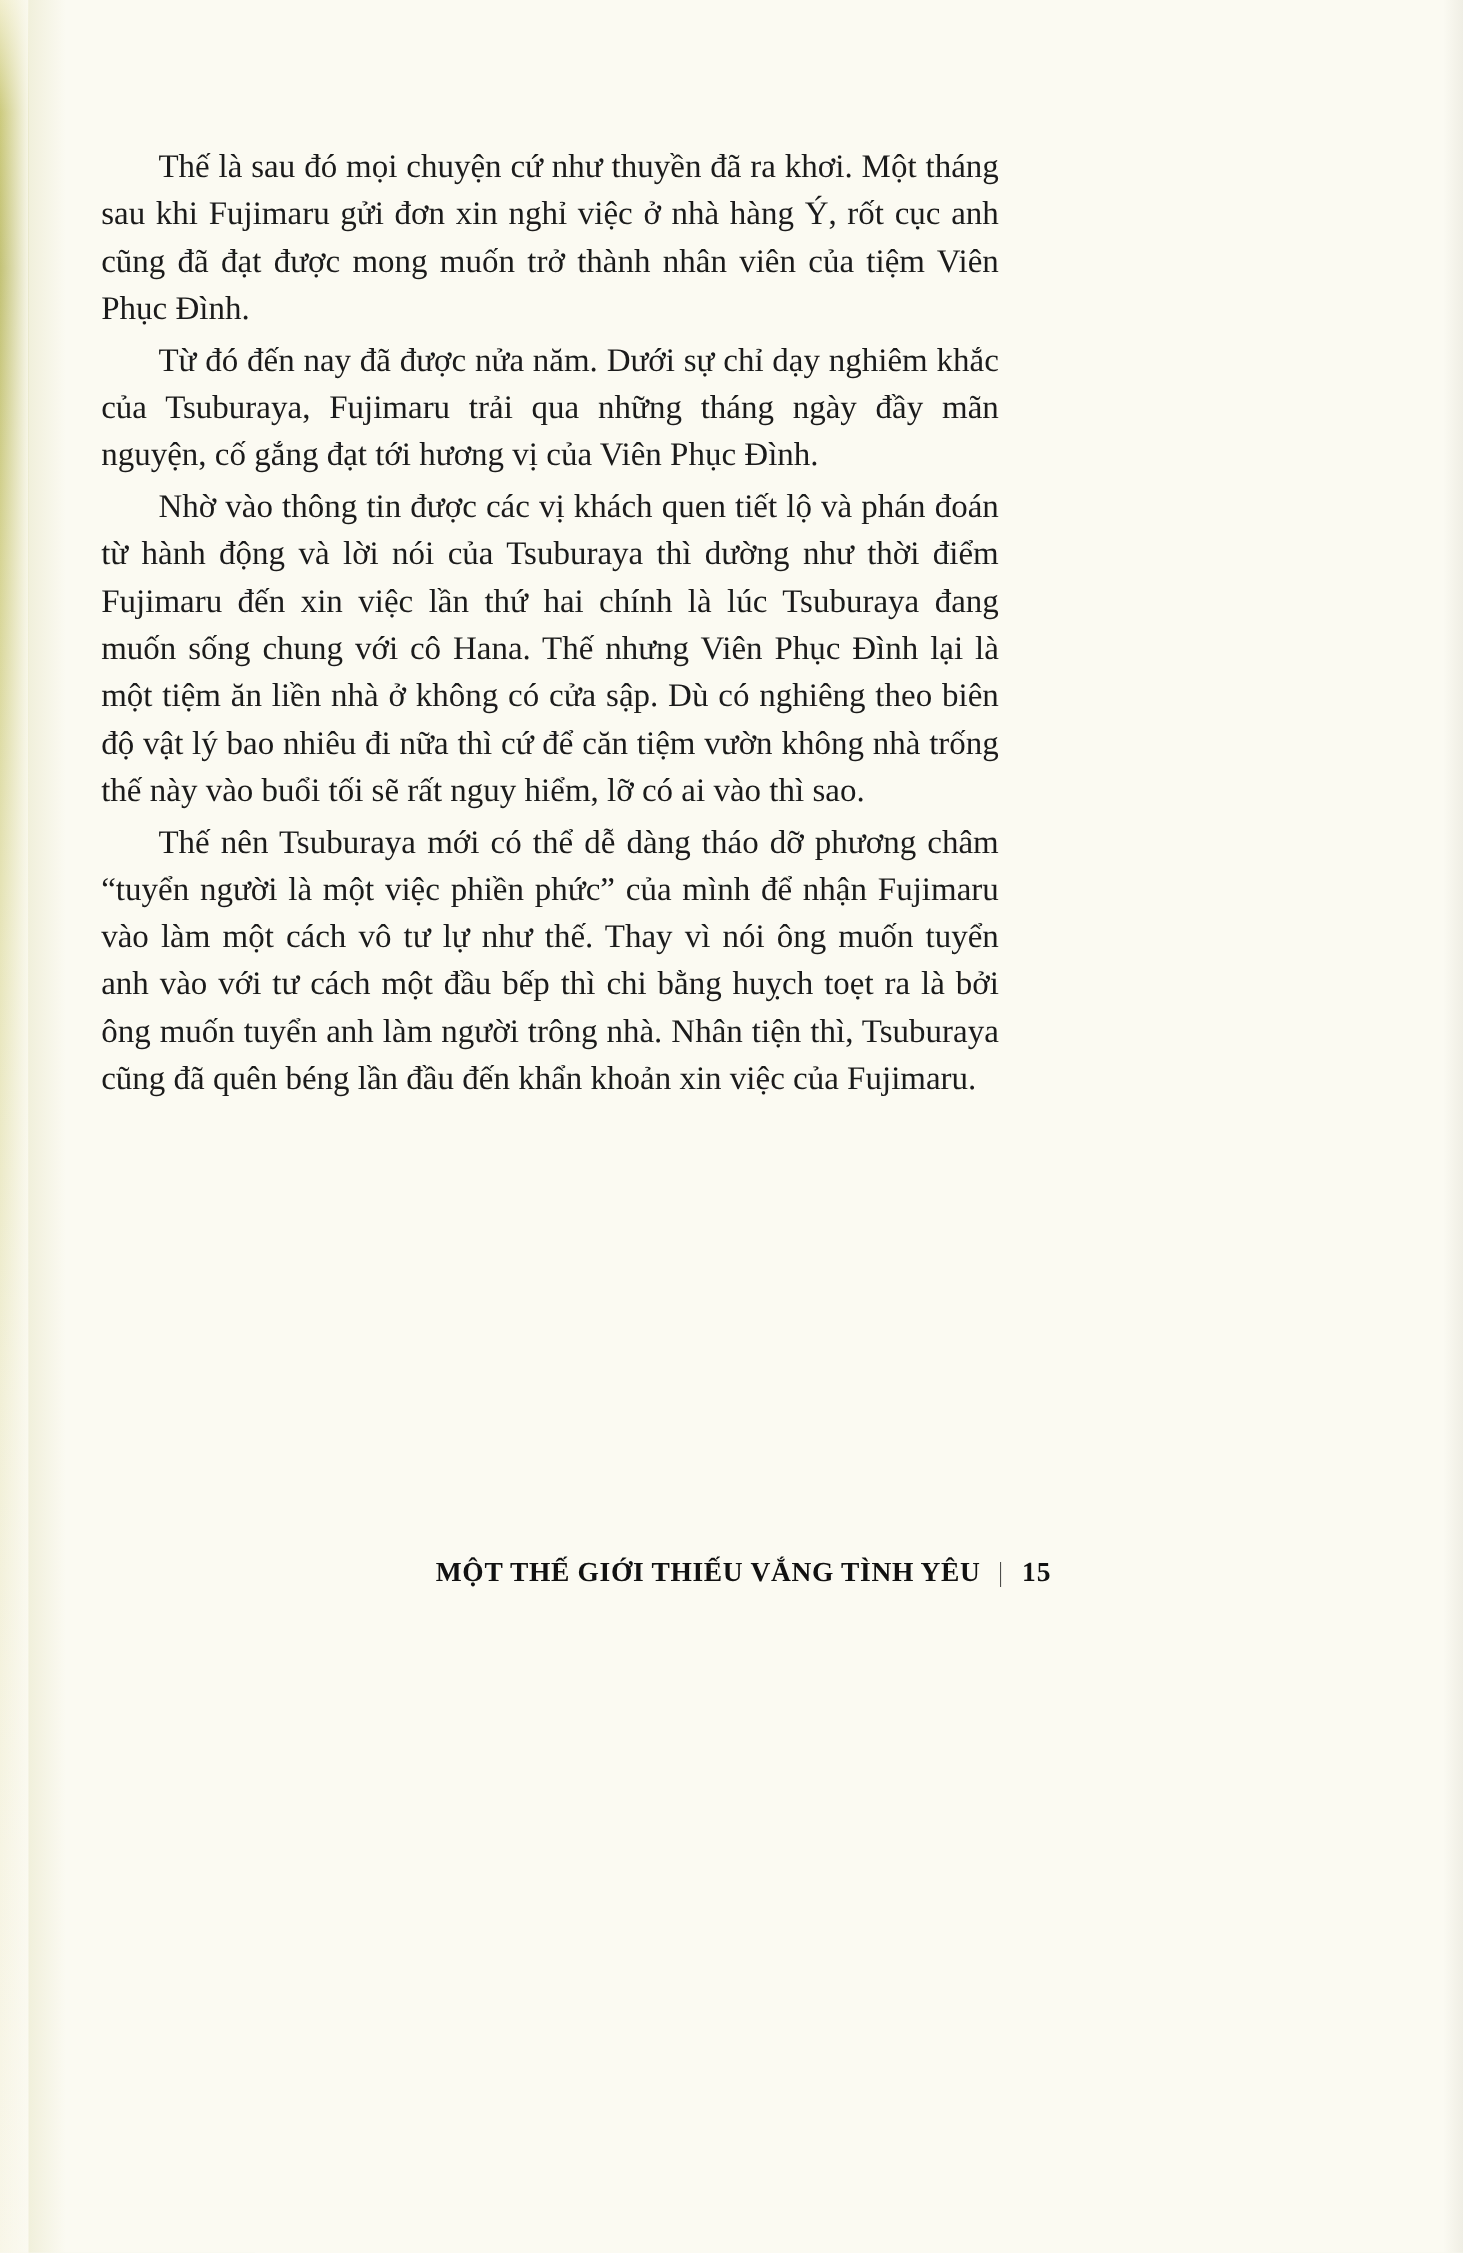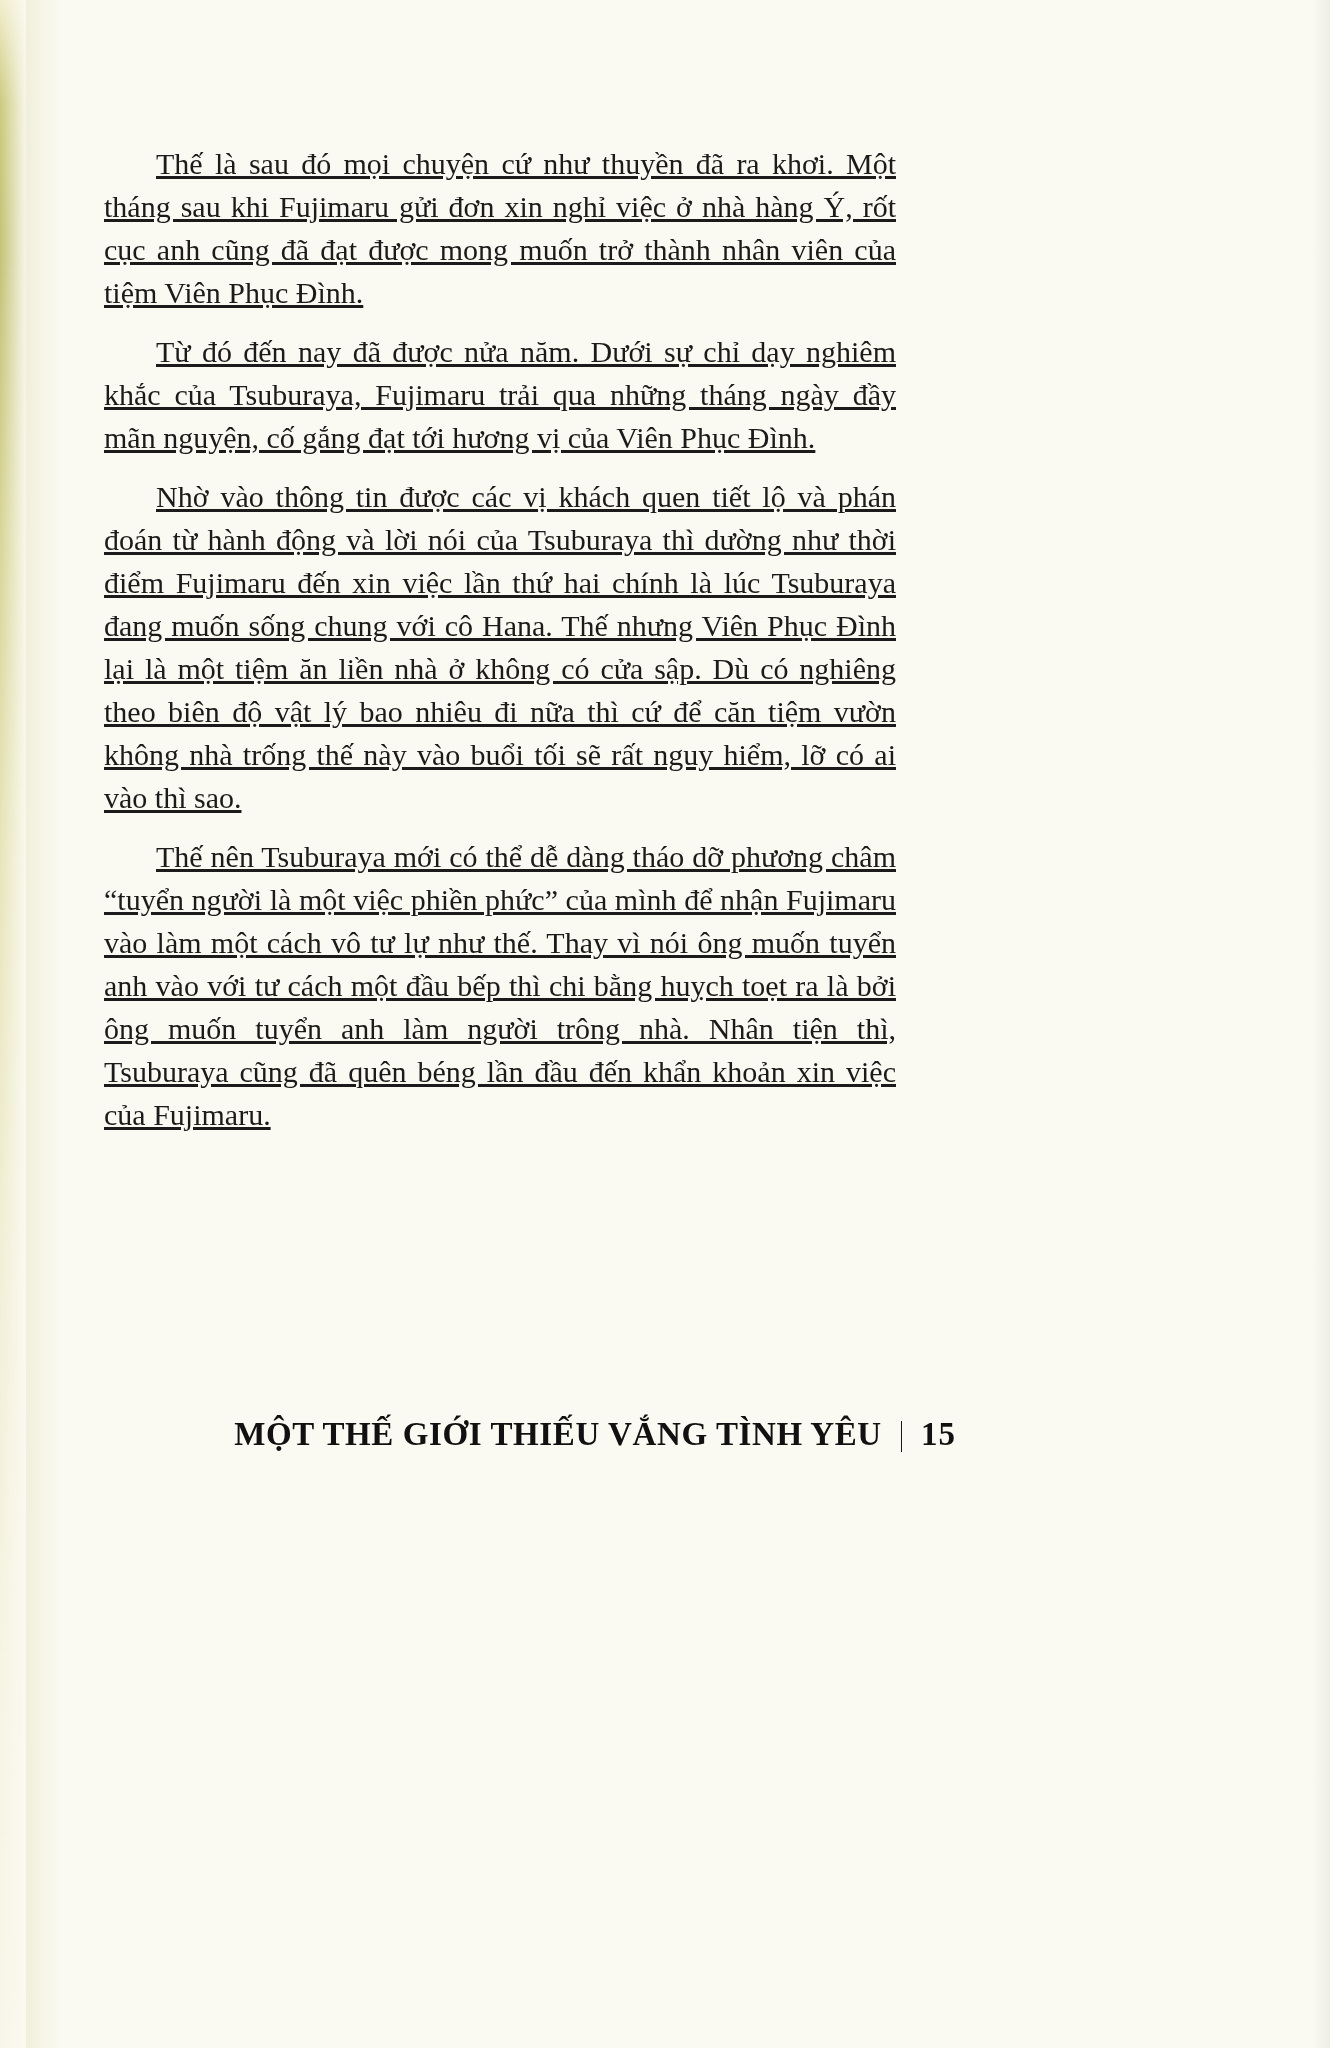--- a/index.html
+++ b/index.html
@@ -59,36 +59,35 @@
     left: 88px;
     top: 126px;
     width: 824px;
     color: #1b1b1b;
     font-size: 30px;
     line-height: 43px;
     text-align: justify;
     text-justify: inter-word;
   }
   .text-block p {
-    margin: 16px;
+    margin: 4px;
     padding: 0;
     text-indent: 52px;
-    text-decoration: underline;
   }
   .text-block p em {
     font-style: italic;
   }
   .page-footer {
     position: absolute;
     left: 88px;
     top: 1416px;
     width: 868px;
     text-align: right;
     color: #111111;
-    font-size: 33px;
+    font-size: 25px;
     font-weight: bold;
     letter-spacing: 0.6px;
     white-space: nowrap;
   }
   .page-footer .separator {
     display: inline-block;
     margin: 0 16px;
     font-weight: normal;
     transform: scaleX(0.6);
   }

